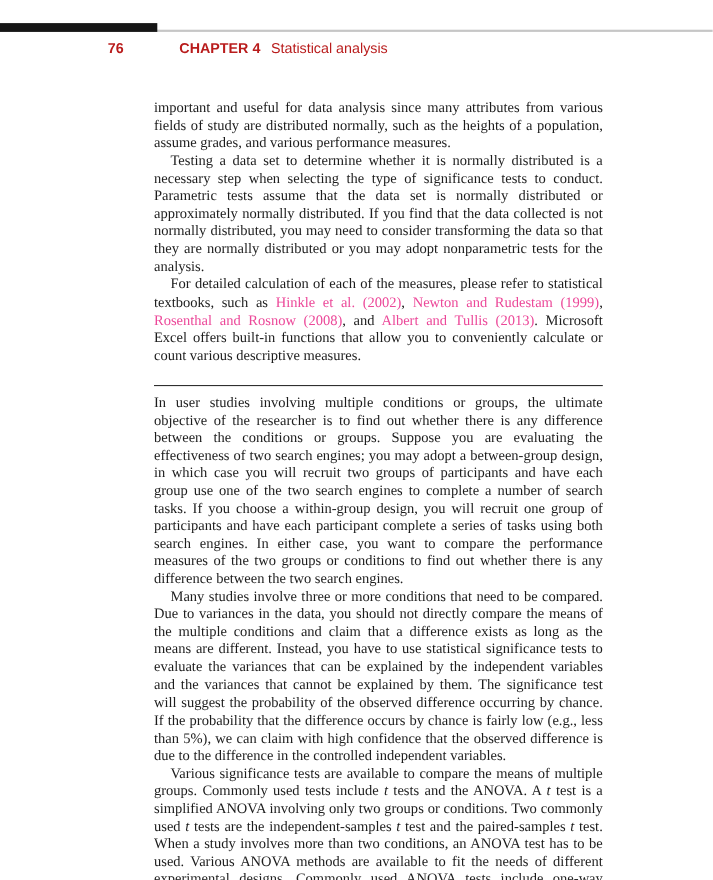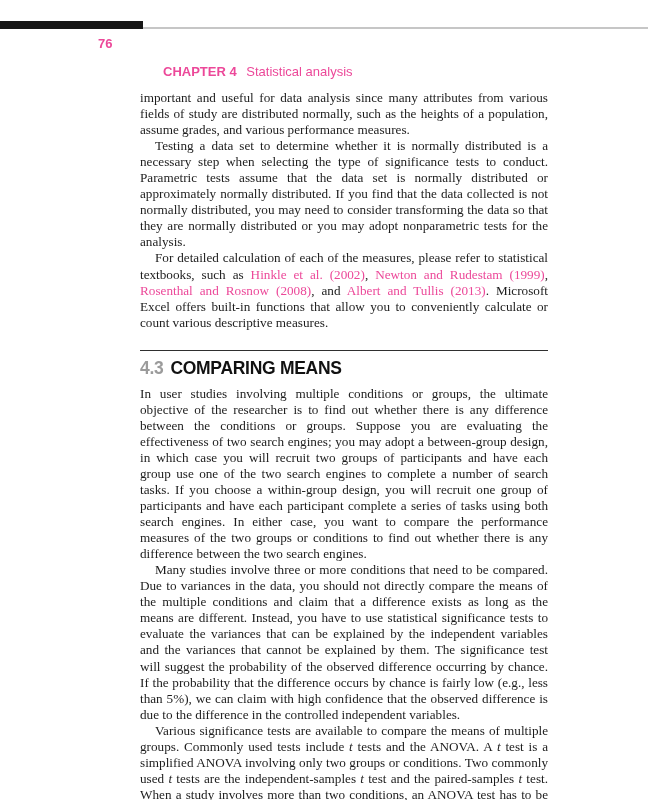--- a/index.html
+++ b/index.html
@@ -13,24 +13,24 @@
   }
 
   
   .topbar-row { position:absolute; top:21px; left:0; width:648px; height:8px; }
   .topbar-line { position:absolute; left:0; bottom:0; width:648px; height:2px; background:#c6c6c6; }
   .topbar-black { position:absolute; left:0; top:0; width:143px; height:8px; background:#161616; }
 
   
   .running-head {
     position:absolute; top:36px; left:0; width:648px; height:18px;
-    font-family:"Liberation Sans", sans-serif; font-size:13px; color:#ec4899;
+    font-family:"Liberation Sans", sans-serif; font-size:13px; color:#b91c1c;
   }
   .page-number { position:absolute; left:98px; font-weight:bold; }
-  .chapter-group { position:absolute; left:163px; white-space:nowrap;margin-top:28px; }
+  .chapter-group { position:absolute; left:163px; white-space:nowrap; }
   .chapter-label { font-weight:bold; }
   .chapter-title { font-weight:normal; margin-left:6px; }
 
   
   .body-col { position:absolute; left:140px; top:90px; width:408px; }
   p.para {
     margin:0; padding:0;
     font-size:13.2px; line-height:16.05px;
     text-align:justify; color:#1c1c1c;
   }
@@ -67,23 +67,20 @@
 <div class="body-col">
 
   <div>
       <p class="para"><span>important and useful for data analysis since many attributes from various fields of study are distributed normally, such as the heights of a population, assume grades, and various performance measures.</span></p>
       <p class="para indent"><span>Testing a data set to determine whether it is normally distributed is a necessary step when selecting the type of significance tests to conduct. Parametric tests assume that the data set is normally distributed or approximately normally distributed. If you find that the data collected is not normally distributed, you may need to consider transforming the data so that they are normally distributed or you may adopt nonparametric tests for the analysis.</span></p>
       <p class="para indent"><span>For detailed calculation of each of the measures, please refer to statistical textbooks, such as </span><span class="cite">Hinkle et al. (2002)</span><span>, </span><span class="cite">Newton and Rudestam (1999)</span><span>, </span><span class="cite">Rosenthal and Rosnow (2008)</span><span>, and </span><span class="cite">Albert and Tullis (2013)</span><span>. Microsoft Excel offers built-in functions that allow you to conveniently calculate or count various descriptive measures.</span></p>
     </div>
 
   <div class="section-block">
     <div class="section-rule"></div>
-    <div class="section-heading">
-      <span class="section-number">4.3</span><span class="section-title">COMPARING MEANS</span>
-    </div>
   </div>
 
   <div>
       <p class="para"><span>In user studies involving multiple conditions or groups, the ultimate objective of the researcher is to find out whether there is any difference between the conditions or groups. Suppose you are evaluating the effectiveness of two search engines; you may adopt a between-group design, in which case you will recruit two groups of participants and have each group use one of the two search engines to complete a number of search tasks. If you choose a within-group design, you will recruit one group of participants and have each participant complete a series of tasks using both search engines. In either case, you want to compare the performance measures of the two groups or conditions to find out whether there is any difference between the two search engines.</span></p>
       <p class="para indent"><span>Many studies involve three or more conditions that need to be compared. Due to variances in the data, you should not directly compare the means of the multiple conditions and claim that a difference exists as long as the means are different. Instead, you have to use statistical significance tests to evaluate the variances that can be explained by the independent variables and the variances that cannot be explained by them. The significance test will suggest the probability of the observed difference occurring by chance. If the probability that the difference occurs by chance is fairly low (e.g., less than 5%), we can claim with high confidence that the observed difference is due to the difference in the controlled independent variables.</span></p>
       <p class="para indent"><span>Various significance tests are available to compare the means of multiple groups. Commonly used tests include </span><span class="ital">t</span><span> tests and the ANOVA. A </span><span class="ital">t</span><span> test is a simplified ANOVA involving only two groups or conditions. Two commonly used </span><span class="ital">t</span><span> tests are the independent-samples </span><span class="ital">t</span><span> test and the paired-samples </span><span class="ital">t</span><span> test. When a study involves more than two conditions, an ANOVA test has to be used. Various ANOVA methods are available to fit the needs of different experimental designs. Commonly used ANOVA tests include one-way ANOVA, factorial ANOVA, repeated measures ANOVA, and ANOVA for split-plot design.</span></p>
     </div>
 
 </div>
 

